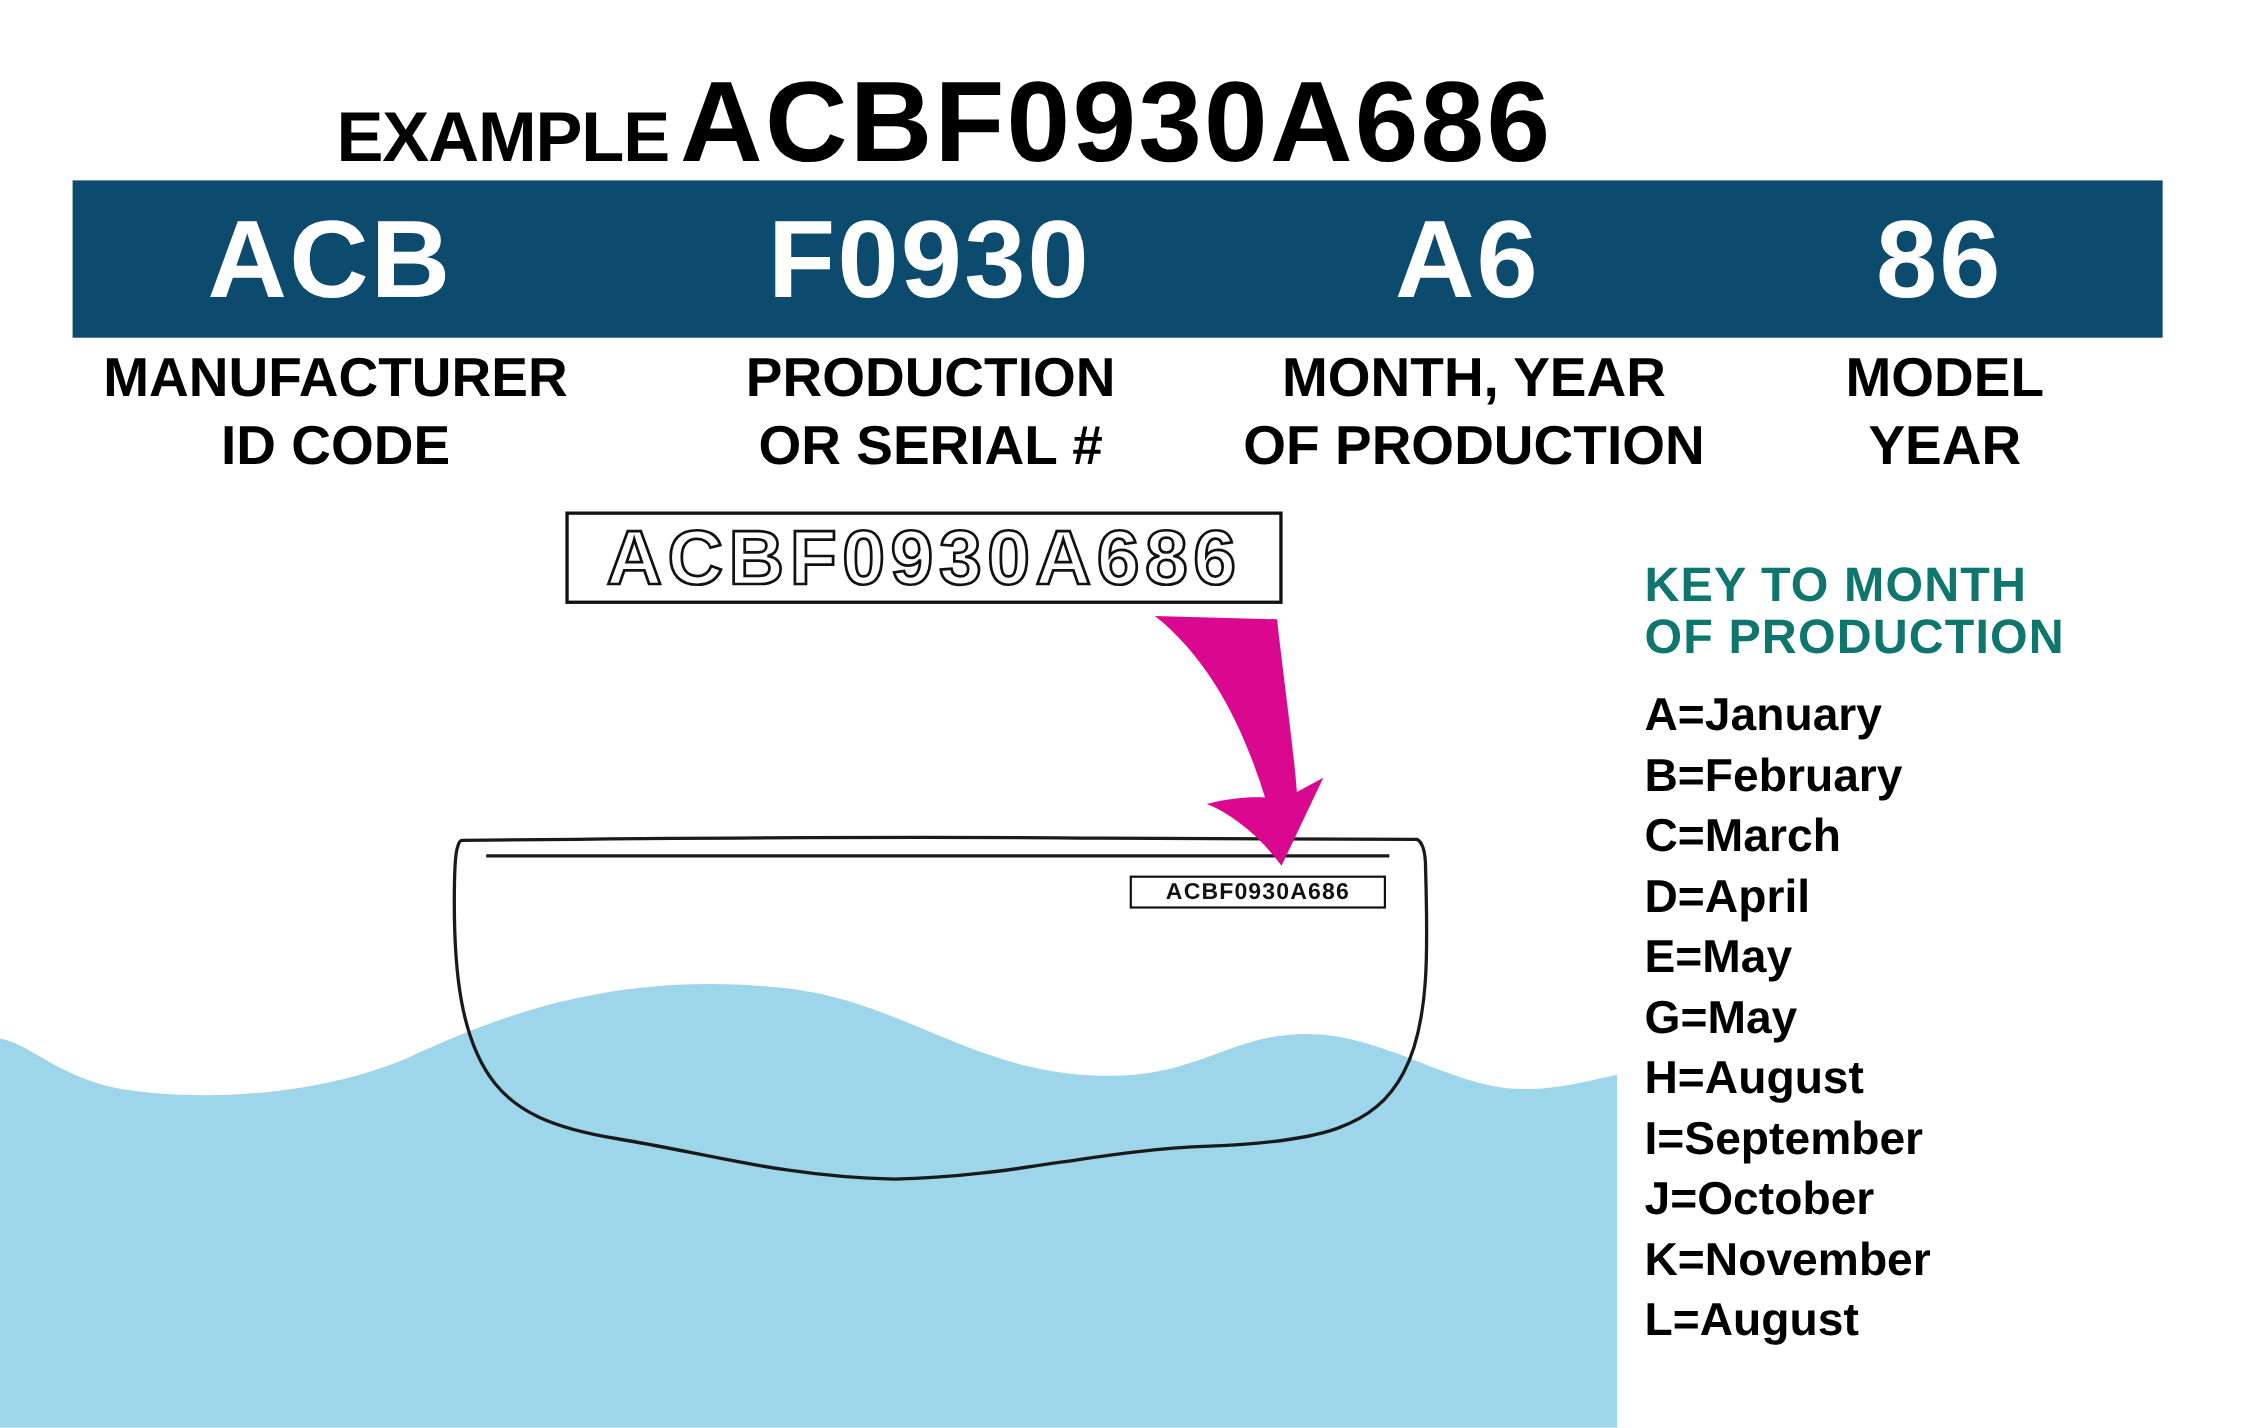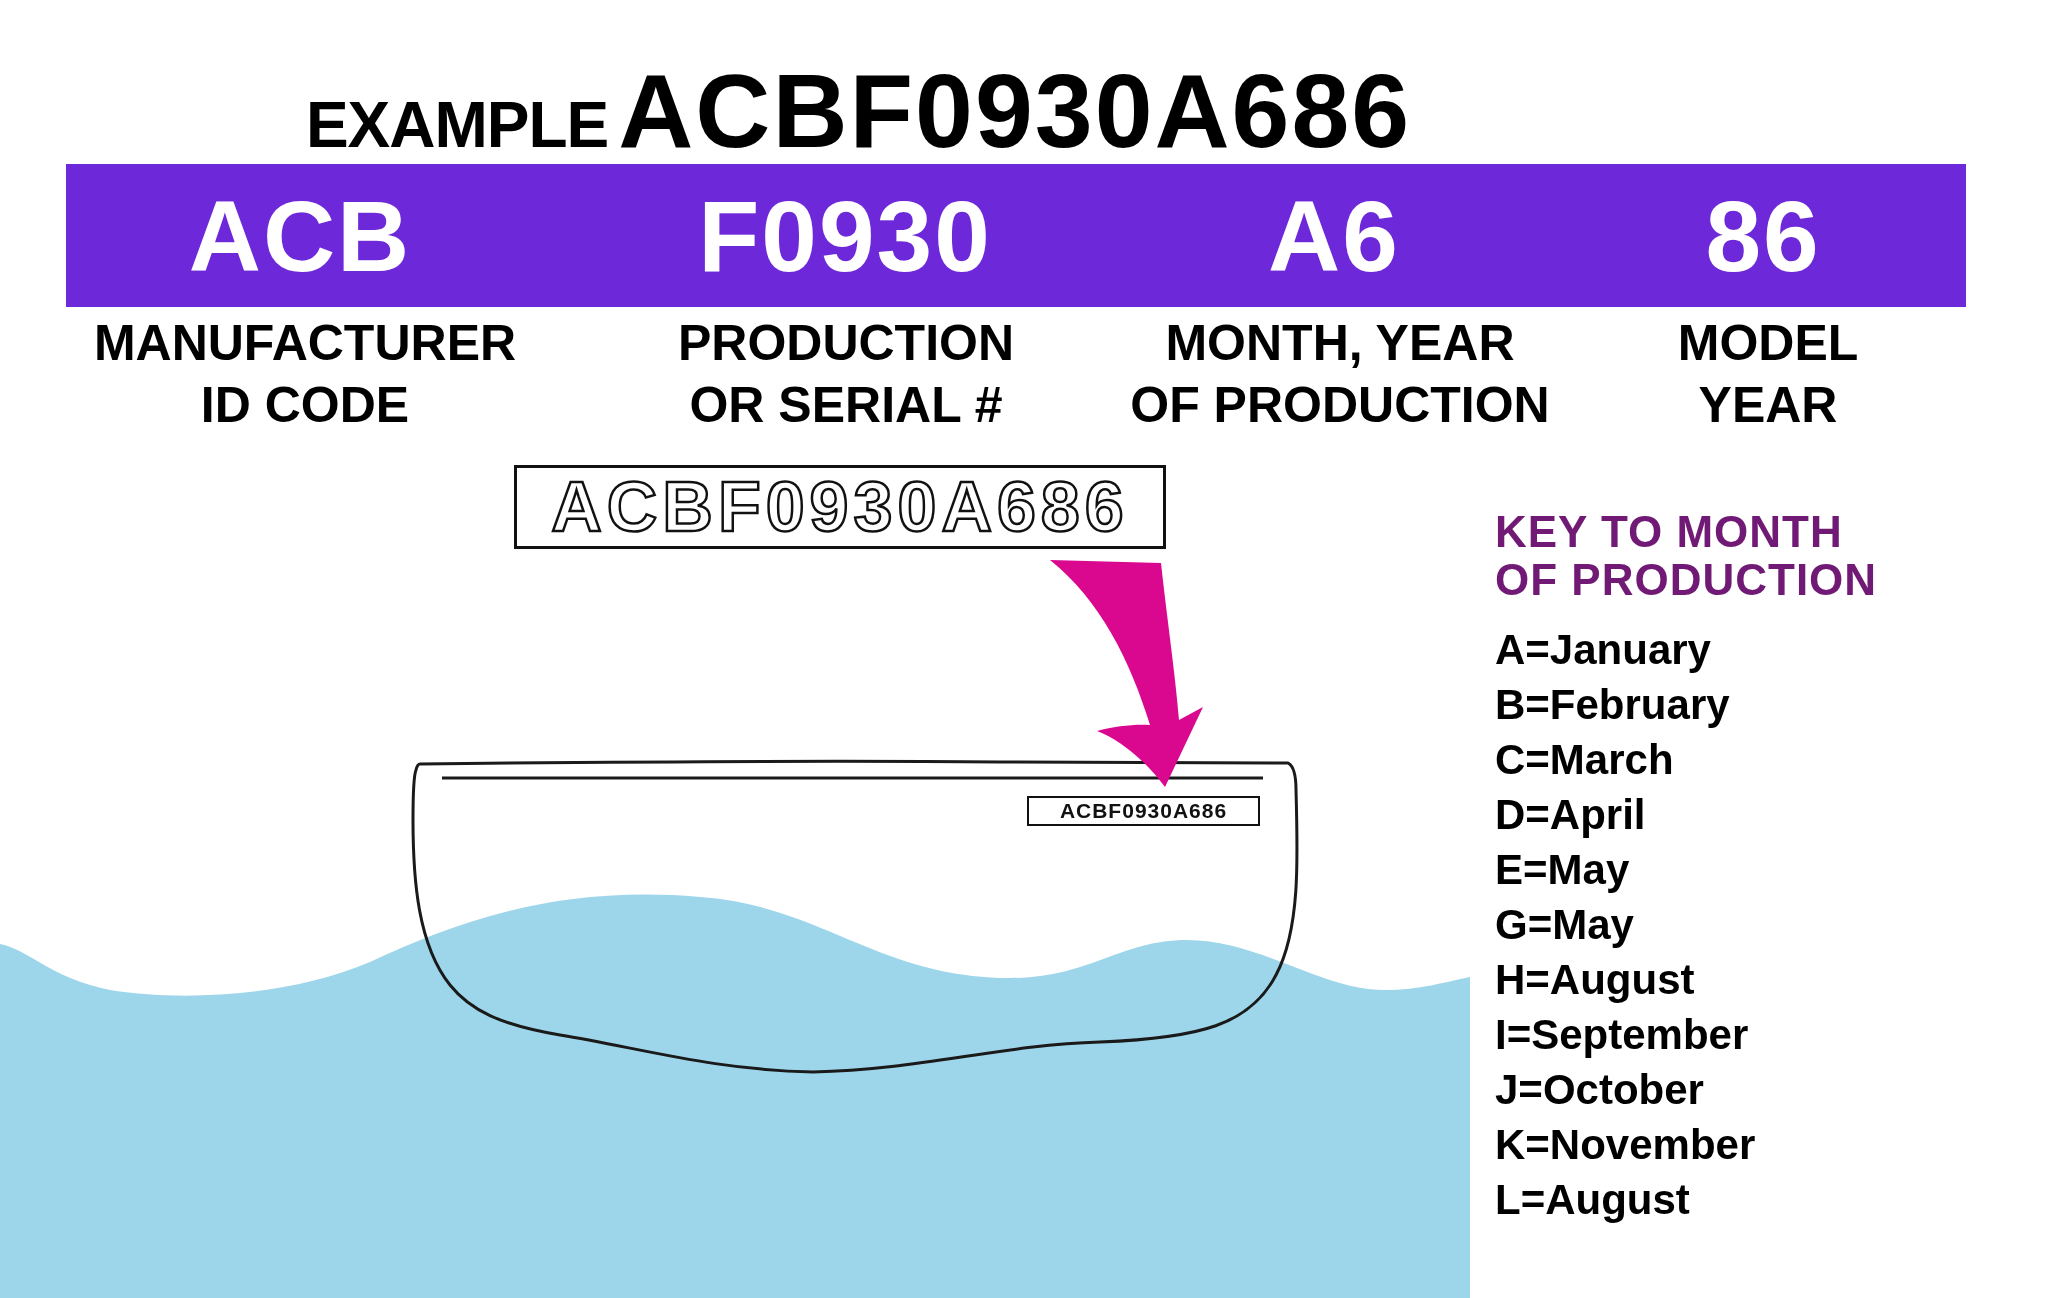--- a/index.html
+++ b/index.html
@@ -1,29 +1,29 @@
 <!DOCTYPE html>
 <html><head>
 <meta charset="utf-8">
 <style>
   html, body { margin: 0; padding: 0; background: #ffffff; }
   body { width: 2048px; height: 1298px; position: relative; overflow: hidden; font-family: "Liberation Sans", "DejaVu Sans", sans-serif; }
   .title-row { position: absolute; left: 0; width: 1717px; top: 52px; height: 100px; display: flex; justify-content: center; align-items: baseline; color: #000; font-weight: bold; }
   .title-prefix { font-size: 64px; letter-spacing: -1px; margin-right: 10px; }
   .title-code { font-size: 104px; letter-spacing: 2px; }
-  .bar { position: absolute; left: 66px; top: 164px; width: 1900px; height: 143px; background: #6d28d9; }
+  .bar { position: absolute; left: 66px; top: 164px; width: 1900px; height: 143px; background: #0c4a6e; }
   .seg { position: absolute; color: #fff; font-weight: bold; font-size: 100px; text-align: center; top: 12px; line-height: 120px; transform: translateX(-50%); white-space: nowrap; letter-spacing: 2px; }
   .label { position: absolute; top: 312px; color: #000; font-weight: bold; font-size: 50px; line-height: 62px; text-align: center; transform: translateX(-50%); white-space: nowrap; }
   .label span { display: block; }
   .outline-box { position: absolute; left: 514px; top: 465px; width: 652px; height: 84px; border: 3px solid #111; box-sizing: border-box; }
   .outline-text { position: absolute; left: 0; top: 0; width: 100%; height: 100%; display: flex; align-items: center; justify-content: center; font-weight: bold; font-size: 70px; color: #fff; -webkit-text-stroke: 2.5px #111; letter-spacing: 5px; }
   svg.scene { position: absolute; left: 0; top: 0; }
   .small-box { position: absolute; left: 1027px; top: 796px; width: 233px; height: 30px; border: 2.5px solid #111; box-sizing: border-box; background: #fff; display: flex; align-items: center; justify-content: center; font-weight: bold; font-size: 21px; color: #111; letter-spacing: 1px; }
   .key { position: absolute; left: 1495px; top: 508px; }
-  .key-title { color: #701a75; font-weight: bold; font-size: 44px; line-height: 48px; letter-spacing: 1px; }
+  .key-title { color: #0f766e; font-weight: bold; font-size: 44px; line-height: 48px; letter-spacing: 1px; }
   .key-title span { display: block; }
   .key-list { margin-top: 18px; }
   .key-item { color: #000; font-weight: bold; font-size: 42px; line-height: 55px; height: 55px; white-space: nowrap; }
 </style>
 </head>
 <body>
 
 <div class="title-row">
   <span class="title-prefix">EXAMPLE</span>
   <span class="title-code">ACBF0930A686</span>

